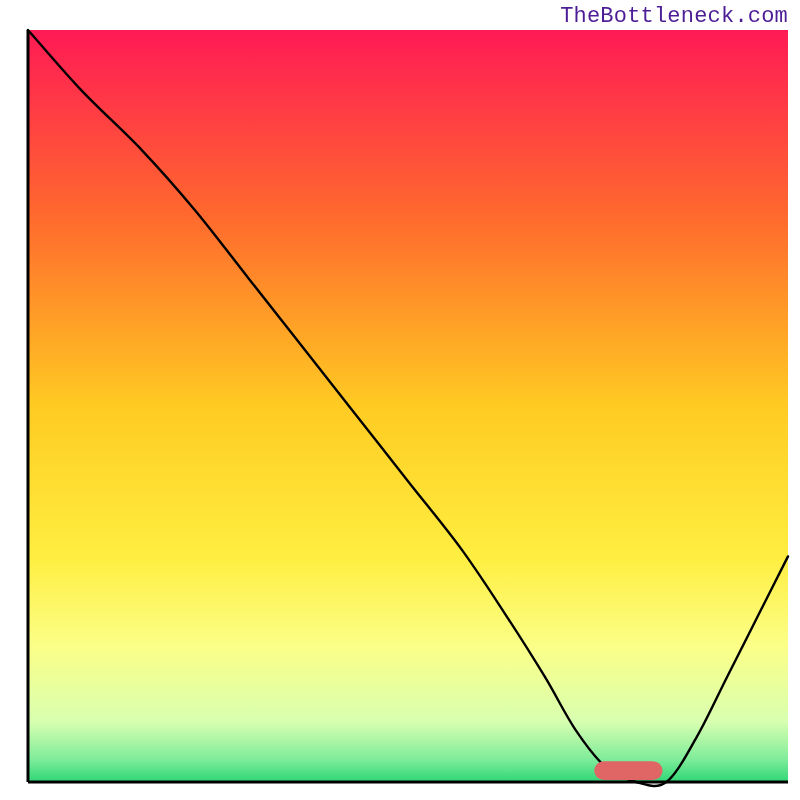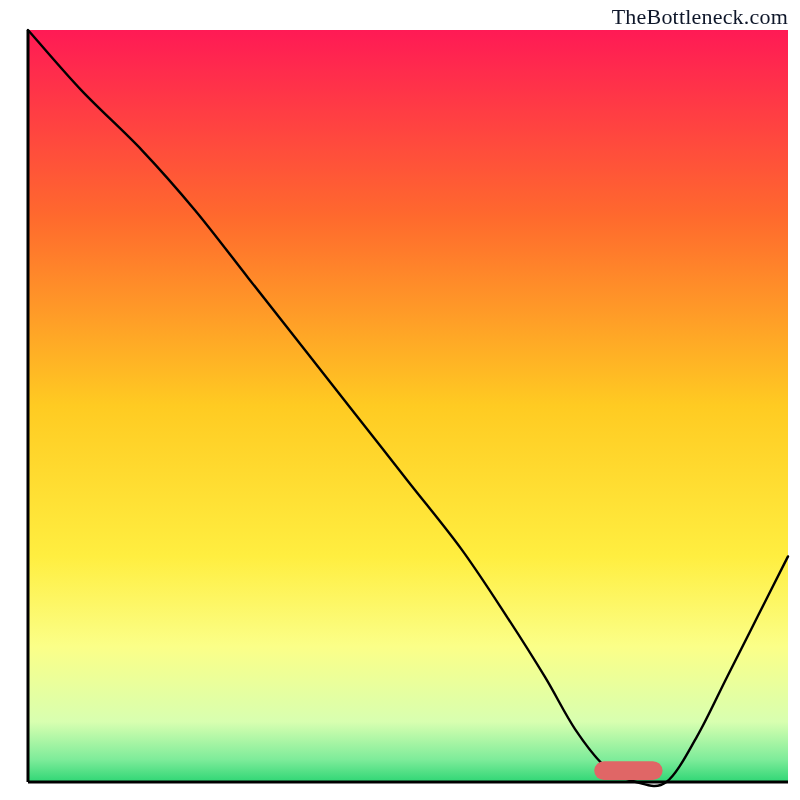--- a/index.html
+++ b/index.html
@@ -13,23 +13,23 @@
   }
   .chart-wrap {
     position: relative;
     width: 800px;
     height: 800px;
   }
   .watermark {
     position: absolute;
     top: 4px;
     right: 12px;
-    color: #0f172a;
+    color: #4c1d95;
     font-size: 22px;
-    font-family: Liberation Serif, serif;
+    font-family: Liberation Mono, monospace;
     letter-spacing: 0.2px;
   }
   svg {
     display: block;
   }
 </style>
 </head>
 <body>
 
 <div class="chart-wrap">

